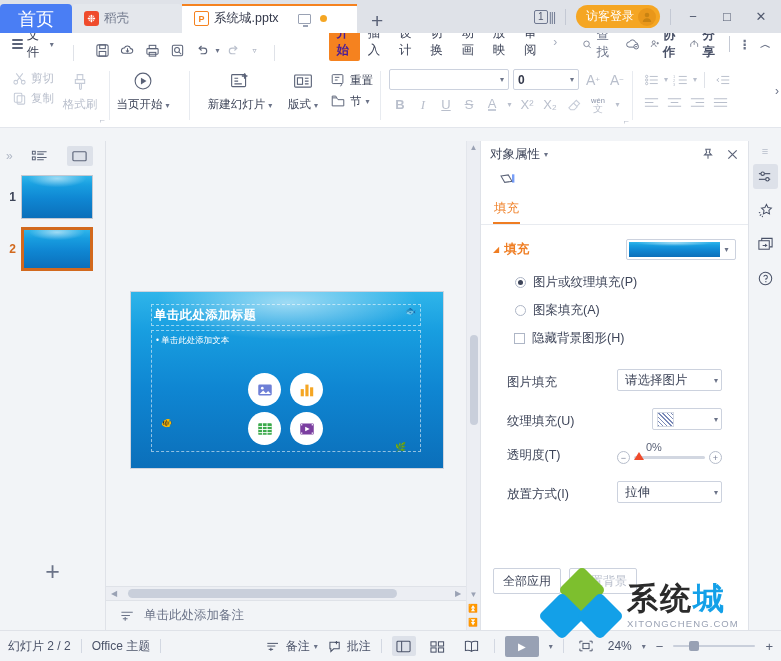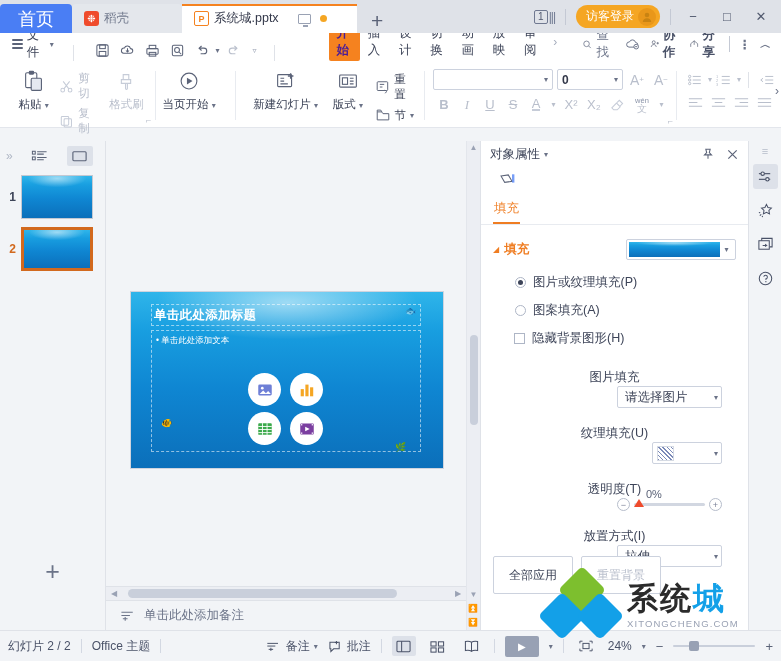--- a/index.html
+++ b/index.html
@@ -209,38 +209,38 @@
     display:flex; align-items:center; padding:2px;
   }
   .fp-img { flex:1; height:100%; }
   .fp-caret { width:13px; text-align:center; color:#6b7388; font-size:8px;}
   .radios { padding:14px 0 0 22px; display:flex; flex-direction:column; gap:11px; }
   .rad { display:flex; align-items:center; gap:7px; font-size:12.5px; color:#3d4458;}
   .circle { width:11px;height:11px;border-radius:50%;border:1px solid #aeb6c6; background:#fff; position:relative; flex:none;}
   .circle.on::after{content:"";position:absolute;left:2px;top:2px;width:5px;height:5px;border-radius:50%;background:#3d4458;}
   .sqr { width:11px;height:11px;border:1px solid #aeb6c6;background:#fff; flex:none;}
   .rows { padding:22px 14px 0 14px; display:flex; flex-direction:column; gap:17px;}
-  .row { display:flex; align-items:center;flex-direction:column; }
+  .row { display:flex; align-items:flex-end; }
   .row-lbl { font-size:12.5px; color:#3d4458; }
   .combo {
     margin-left:auto; width:105px; height:22px; border:1px solid #ccd2de; border-radius:2px;
     display:flex;align-items:center; padding:0 3px 0 7px; font-size:12.5px; color:#3d4458; background:#fff;
   }
   .combo .cv { flex:1; }
   .combo.small { width:70px; justify-content:space-between; padding-left:4px;}
   .tex-swatch { width:17px;height:15px; border:1px solid #d5dae3; background:
      repeating-linear-gradient(45deg,#7b8ab8 0 1px, #fff 1px 3px); }
   .slider-wrap { margin-left:auto; width:105px; display:flex; align-items:center; gap:4px; position:relative;}
   .sl-btn { width:13px;height:13px;border-radius:50%;border:1px solid #b6bdcb;color:#7b8298;font-size:9px;display:flex;align-items:center;justify-content:center;flex:none;}
   .sl-track { flex:1; height:2.5px; background:#d2d7e1; border-radius:2px; position:relative;}
   .sl-val { position:absolute; left:12px; top:-15px; font-size:11px; color:#5b6378; }
   .sl-knob { position:absolute; left:0px; top:-4px; width:0;height:0;
      border-left:5px solid transparent;border-right:5px solid transparent;border-bottom:8px solid #ef4b2c;}
   .rp-footer { position:absolute; bottom:36px; left:0; right:0; display:flex; gap:8px; padding-left:12px; }
-  .fbtn { height:38px; padding:0 15px; border:1px solid #ccd2de; border-radius:2px; background:#fff;
+  .fbtn { height:26px; padding:0 9px; border:1px solid #ccd2de; border-radius:2px; background:#fff;
           font-size:12px; color:#3d4458; display:flex;align-items:center;}
   .fbtn.dis { color:#b9bfcc; }
 
   
   .rail { width:33px; background:#f2f4f7; border-left:1px solid #dfe2e8; display:flex;flex-direction:column;align-items:center; padding-top:6px; gap:9px;}
   .rail-dots { color:#b6bdcb; font-size:11px; line-height:8px; }
   .rail-ic { width:25px;height:25px;display:flex;align-items:center;justify-content:center;color:#4a5268;border-radius:3px;}
   .rail-ic.sel { background:#dde1e9; }
 
   
@@ -410,28 +410,20 @@
     </span>
     <span class="vbar"></span>
     <span style="color:#6b7388;">⋮</span>
     <span style="color:#6b7388;font-size:11px;">︿</span>
   </div>
 </div>
 
 <div class="ribbon">
 
   <div class="rgroup">
-    <div class="bigbtn">
-      <svg width="26" height="26" viewBox="0 0 28 28" fill="none" stroke="#5b6378" stroke-width="1.2">
-        <rect x="5" y="4" width="12" height="16" rx="1.5"></rect>
-          <rect x="9" y="2.5" width="4.5" height="3" rx=".6" fill="#5b6378"></rect>
-        <rect x="11" y="10" width="11" height="13" rx="1.2" fill="#e5e9f1" stroke="#5b6378"></rect>
-      </svg>
-      <span class="lbl"><span>粘贴</span> <span class="caret">▾</span></span>
-    </div>
     <div class="smallcol">
       <div class="smbtn">
         <svg width="15" height="15" viewBox="0 0 16 16" fill="none" stroke="#c6ccd8" stroke-width="1.1">
             <circle cx="4" cy="12" r="2"></circle>
             <circle cx="12" cy="12" r="2"></circle>
             <path d="M5.3 10.6L11.5 2.5M10.7 10.6L4.5 2.5"></path>
           </svg>
         <span>剪切</span>
       </div>
       <div class="smbtn">

